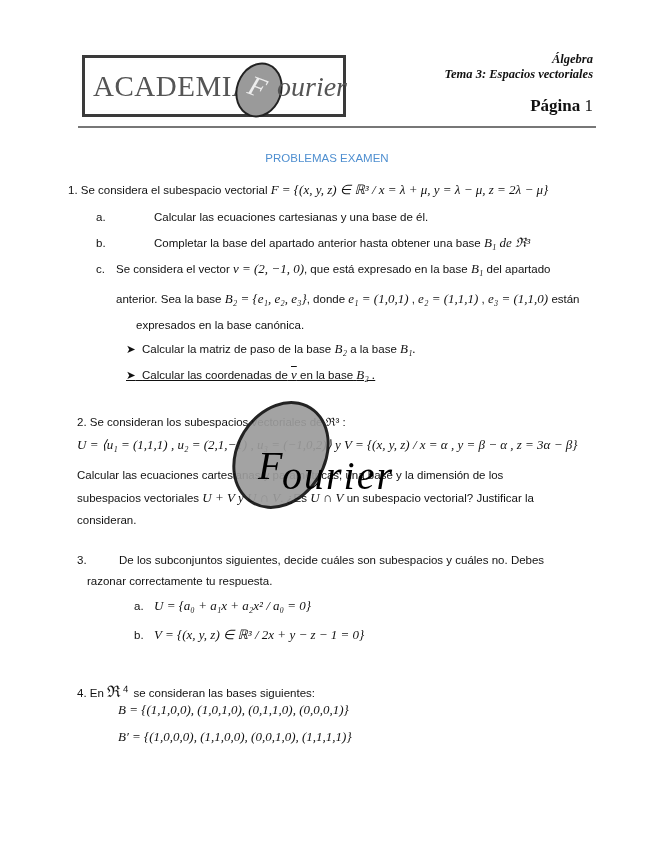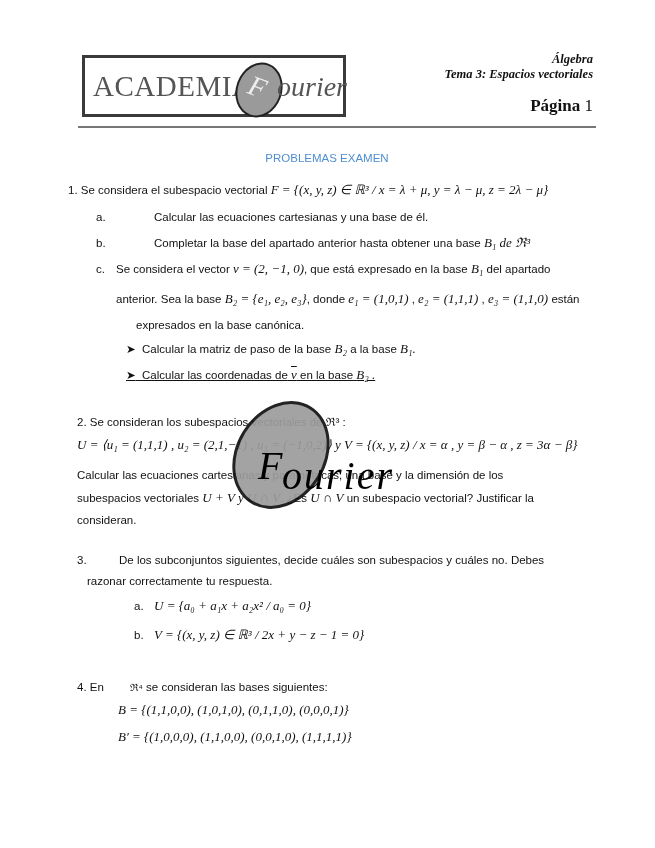--- a/index.html
+++ b/index.html
@@ -9,21 +9,21 @@
   .logo-text { position:absolute; left:8px; top:12px; font-family:"Liberation Serif", serif; font-size:29px; color:#555; letter-spacing:0.5px; }
   .logo-oval { position:absolute; left:151px; top:4px; width:42px; height:52px; border-radius:50%; background:#9a9a9a; border:2px solid #222; transform:rotate(20deg); }
   .logo-oval span { position:absolute; left:10px; top:8px; font-family:"Liberation Serif", serif; font-style:italic; font-size:28px; color:#eee; }
   .logo-urier { position:absolute; left:192px; top:13px; font-family:"Liberation Serif", serif; font-style:italic; font-size:28px; color:#555; }
   .hdr-right { right:62px; font-family:"Liberation Serif", serif; font-style:italic; font-weight:bold; font-size:12.5px; line-height:15px; }
   .page-num { right:62px; top:96px; font-family:"Liberation Serif", serif; font-size:17px; }
   .rule { left:78px; top:126px; width:518px; height:2px; background:#777; }
   .title { left:0; width:654px; top:152px; text-align:center; color:#4f8fd0; font-size:11.5px; }
   .t { font-size:11.5px; white-space:nowrap; }
   .m { font-family:"Liberation Serif", serif; font-style:italic; font-size:13px; }
-  .mu { font-family:Liberation Sans, sans-serif; font-size:10px;margin-left:23px; }
+  .mu { font-family:Liberation Mono, monospace; font-size:16px; }
   .watermark { left:236px; top:398px; width:84px; height:108px; border-radius:50%; background:#9c9c9c; border:3px solid #111; transform:rotate(32deg); opacity:0.92; }
   .watermark-text { left:282px; top:452px; font-family:"Liberation Serif", serif; font-style:italic; font-size:40px; color:#000; letter-spacing:2px; }
   .wm-F { left:258px; top:442px; font-family:"Liberation Serif", serif; font-style:italic; font-size:40px; color:#000; }
 </style>
 </head>
 <body>
 
 <div class="abs logo">
   <span class="logo-text">ACADEMIA</span>
   <div class="logo-oval">

